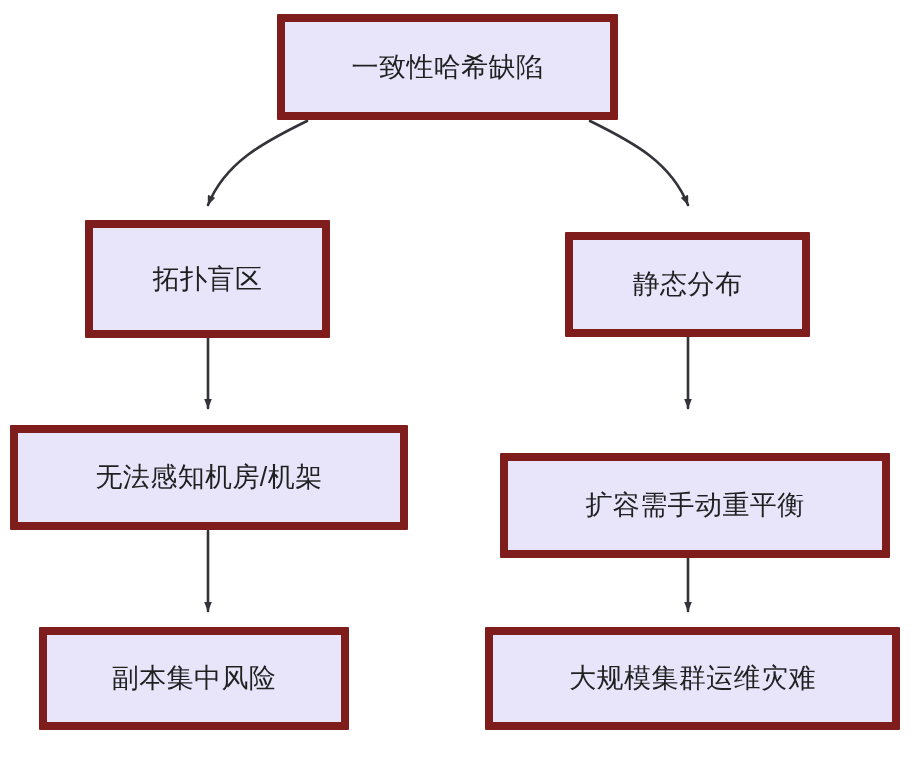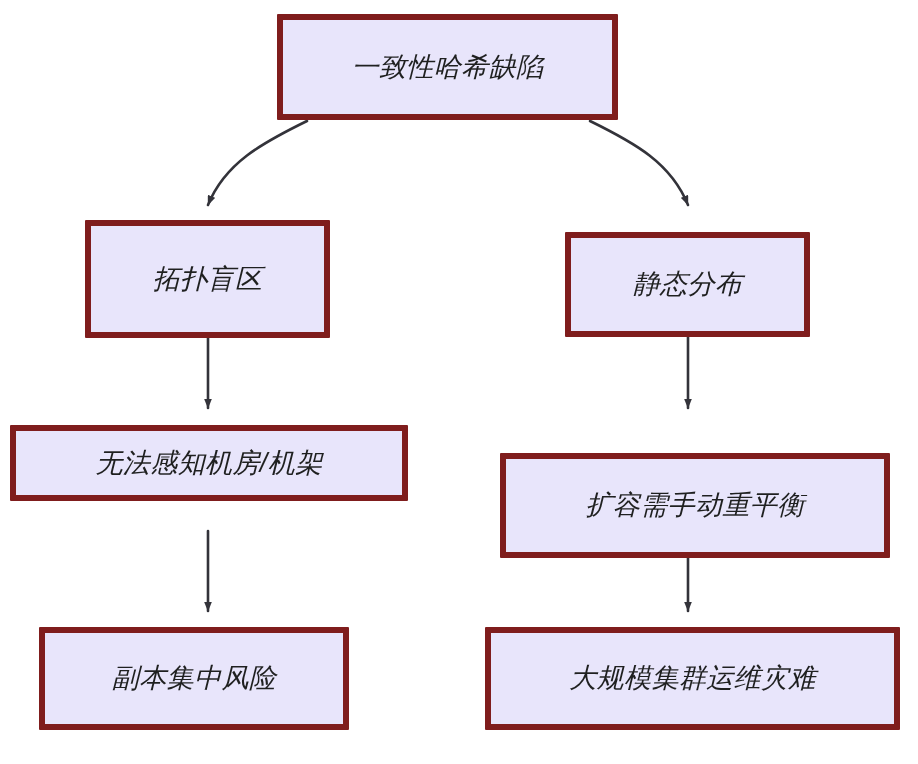--- a/index.html
+++ b/index.html
@@ -27,39 +27,38 @@
     height: 764px;
     pointer-events: none;
   }
   .flow-node {
     position: absolute;
     box-sizing: border-box;
     display: flex;
     align-items: center;
     justify-content: center;
     background: #e8e5fb;
-    border: 6px solid #7f1d1d;
+    border: 8px solid #7f1d1d;
     border-radius: 1px;
     z-index: 2;
-    font-style: italic;
   }
   .flow-node .node-label {
     color: #1f2020;
     font-size: 27px;
     line-height: 1.2;
     letter-spacing: 0.4px;
     white-space: nowrap;
     text-align: center;
     font-weight: 400;
   }
   
   #node-root      { left: 277px; top: 14px;  width: 341px; height: 106px; }
   #node-topology  { left: 85px;  top: 220px; width: 245px; height: 118px; }
   #node-static    { left: 565px; top: 232px; width: 245px; height: 105px; }
-  #node-noaware   { left: 10px;  top: 425px; width: 398px; height: 76px; }
+  #node-noaware   { left: 10px;  top: 425px; width: 398px; height: 105px; }
   #node-manual    { left: 500px; top: 425px; width: 390px; height: 105px; margin-top: 28px; }
   #node-replica   { left: 39px;  top: 627px; width: 310px; height: 103px; }
   #node-ops       { left: 485px; top: 627px; width: 415px; height: 103px; }
 </style>
 </head>
 <body>
 
 <div id="diagram-root">
 
   <svg id="edge-layer" viewBox="0 0 918 764" width="918" height="764" xmlns="http://www.w3.org/2000/svg">

